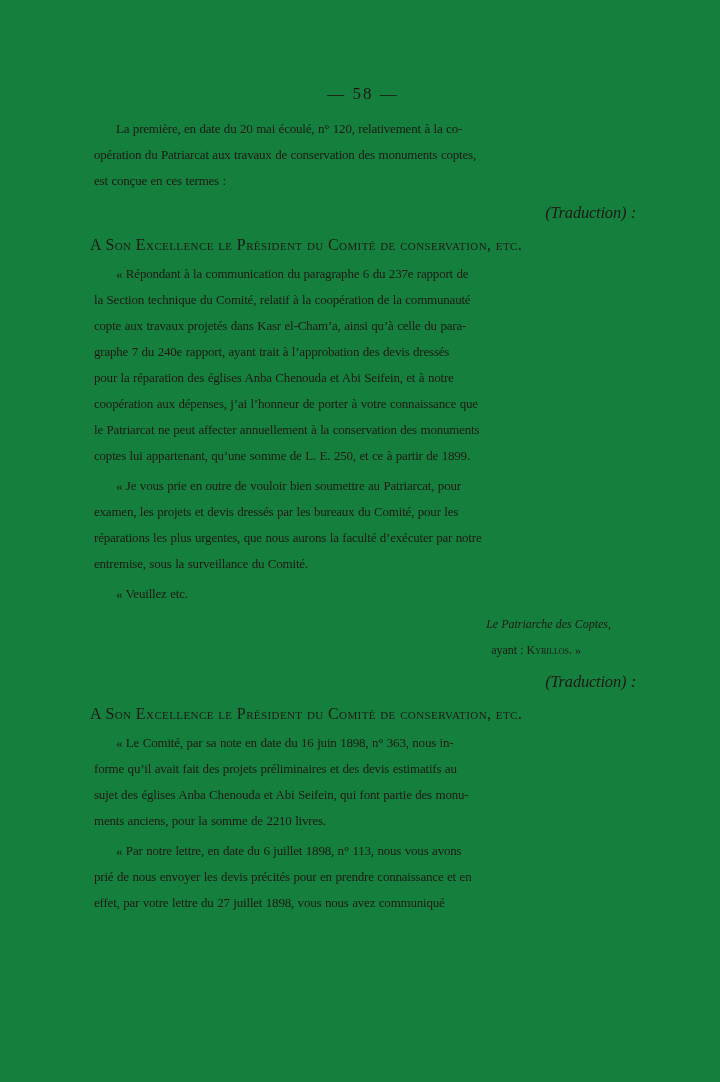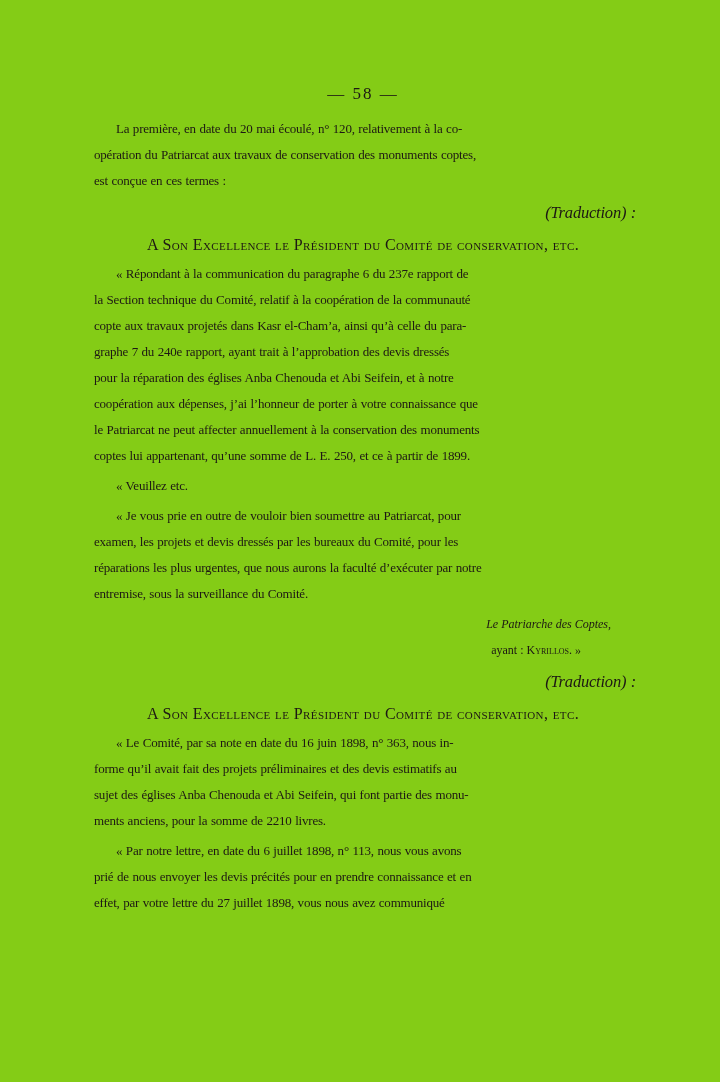--- a/index.html
+++ b/index.html
@@ -4,21 +4,21 @@
 <style>
   html, body {
     margin: 0;
     padding: 0;
     background: #ffffff;
   }
   .page {
     position: relative;
     width: 720px;
     height: 1082px;
-    background: #84cc16;
+    background: #15803d;
     overflow: hidden;
     font-family: "Liberation Serif", "DejaVu Serif", serif;
     color: #1d1814;
   }
   .text-block {
     margin-left: 90px;
     padding-top: 84px;
     width: 546px;
   }
   .page-number {
@@ -40,21 +40,21 @@
   .indent { text-indent: 22px; }
   .traduction {
     font-style: italic;
     font-size: 16.5px;
     line-height: 24px;
     margin: 7px 0 0 22px;
     white-space: normal;
     text-align: right;
   }
   .salutation {
-    text-align: center;
+    text-align: left;
     font-variant: small-caps;
     font-size: 16px;
     line-height: 24px;
     letter-spacing: 0.4px;
     margin-top: 8px;
   }
   .letter-para { margin-top: 4px; }
   .closing-line { margin-top: 0; }
   .signature {
     margin-top: 3px;
@@ -90,26 +90,26 @@
 
     <p class="para indent letter-para">« Répondant à la communication du paragraphe 6 du 237e rapport de
 la Section technique du Comité, relatif à la coopération de la communauté
 copte aux travaux projetés dans Kasr el-Cham’a, ainsi qu’à celle du para-
 graphe 7 du 240e rapport, ayant trait à l’approbation des devis dressés
 pour la réparation des églises Anba Chenouda et Abi Seifein, et à notre
 coopération aux dépenses, j’ai l’honneur de porter à votre connaissance que
 le Patriarcat ne peut affecter annuellement à la conservation des monuments
 coptes lui appartenant, qu’une somme de L. E. 250, et ce à partir de 1899.</p>
 
-    <p class="para indent closing-line">« Veuillez etc.</p>
-
     <p class="para indent">« Je vous prie en outre de vouloir bien soumettre au Patriarcat, pour
 examen, les projets et devis dressés par les bureaux du Comité, pour les
 réparations les plus urgentes, que nous aurons la faculté d’exécuter par notre
 entremise, sous la surveillance du Comité.</p>
+
+    <p class="para indent closing-line">« Veuillez etc.</p>
 
     <div class="signature">
       <div class="sig-name">Le Patriarche des Coptes,</div>
       <div class="sig-cachet"><span>ayant : </span><span class="smallcaps">Kyrillos.</span><span> »</span></div>
     </div>
 
 
     <p class="para traduction">(Traduction) :</p>
 
     <div class="salutation">A Son Excellence le Président du Comité de conservation, etc.</div>

